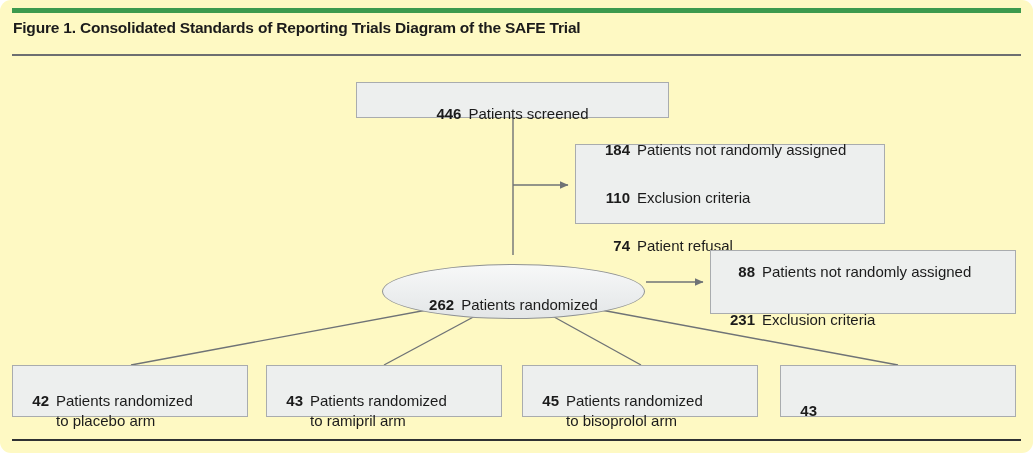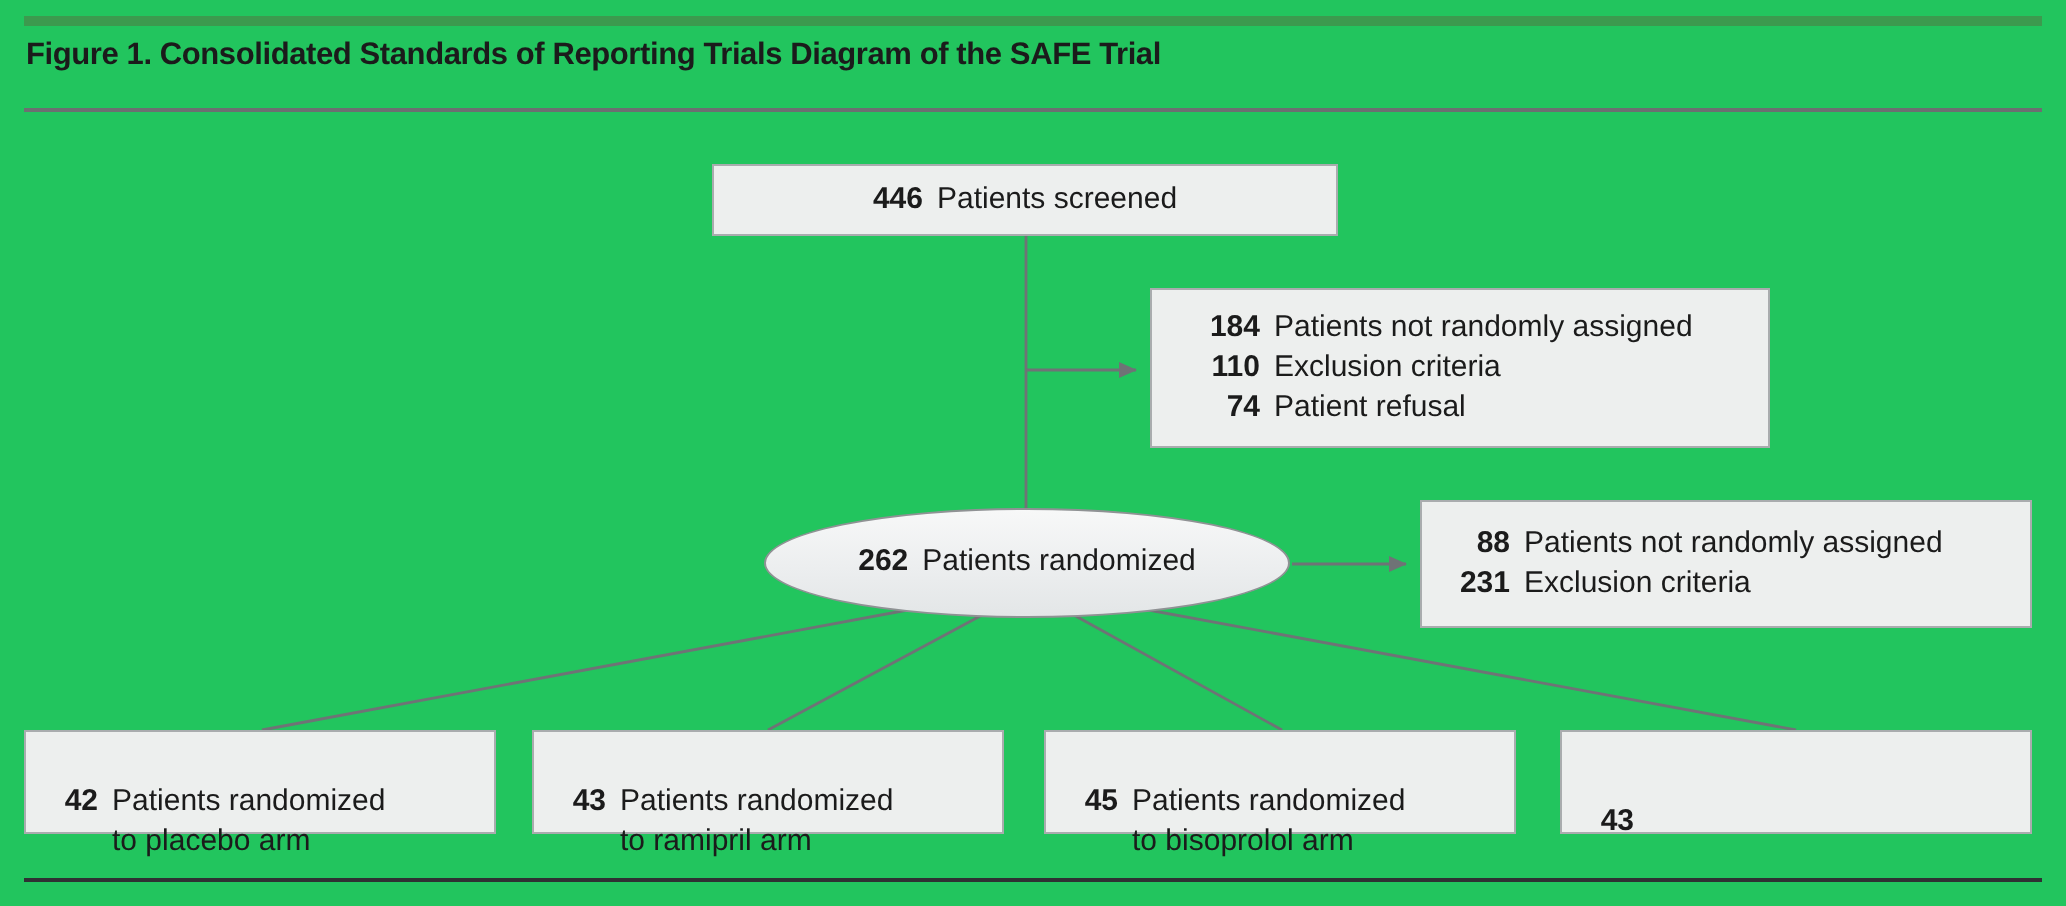--- a/index.html
+++ b/index.html
@@ -8,22 +8,23 @@
     background: #ffffff;
   }
   body {
     font-family: "Liberation Sans", sans-serif;
     -webkit-font-smoothing: antialiased;
   }
   #figure-root {
     position: relative;
     width: 1033px;
     height: 453px;
-    background: #22c55e;
+    background: #fef9c3;
     overflow: hidden;
+    border-radius: 11px;
   }
 
   
   .rule-green {
     position: absolute;
     left: 12px;
     top: 8px;
     width: 1009px;
     height: 5px;
     background: #3c9a4e;
@@ -87,20 +88,21 @@
   .node-num {
     font-weight: bold;
     text-align: right;
     flex: 0 0 auto;
     white-space: nowrap;
   }
   .node-text {
     flex: 1 1 auto;
     padding-left: 7px;
     white-space: pre-line;
+    margin-top: 28px;
   }
 
   
   #node-screened {
     left: 356px;
     top: 82px;
     width: 313px;
     height: 36px;
     align-items: center;
   }
@@ -124,21 +126,21 @@
     width: 306px;
     height: 64px;
     padding: 0 12px 0 10px;
   }
   #node-excluded-2 .node-num { width: 34px; }
 
   
   #node-randomized {
     position: absolute;
     left: 382px;
-    top: 254px;
+    top: 264px;
     width: 263px;
     height: 55px;
     box-sizing: border-box;
     border: 1px solid #8f9294;
     border-radius: 50%;
     background: linear-gradient(180deg, #f7f8f8 0%, #eceeef 55%, #e3e6e7 100%);
     display: flex;
     align-items: center;
     justify-content: center;
     font-size: 15px;

